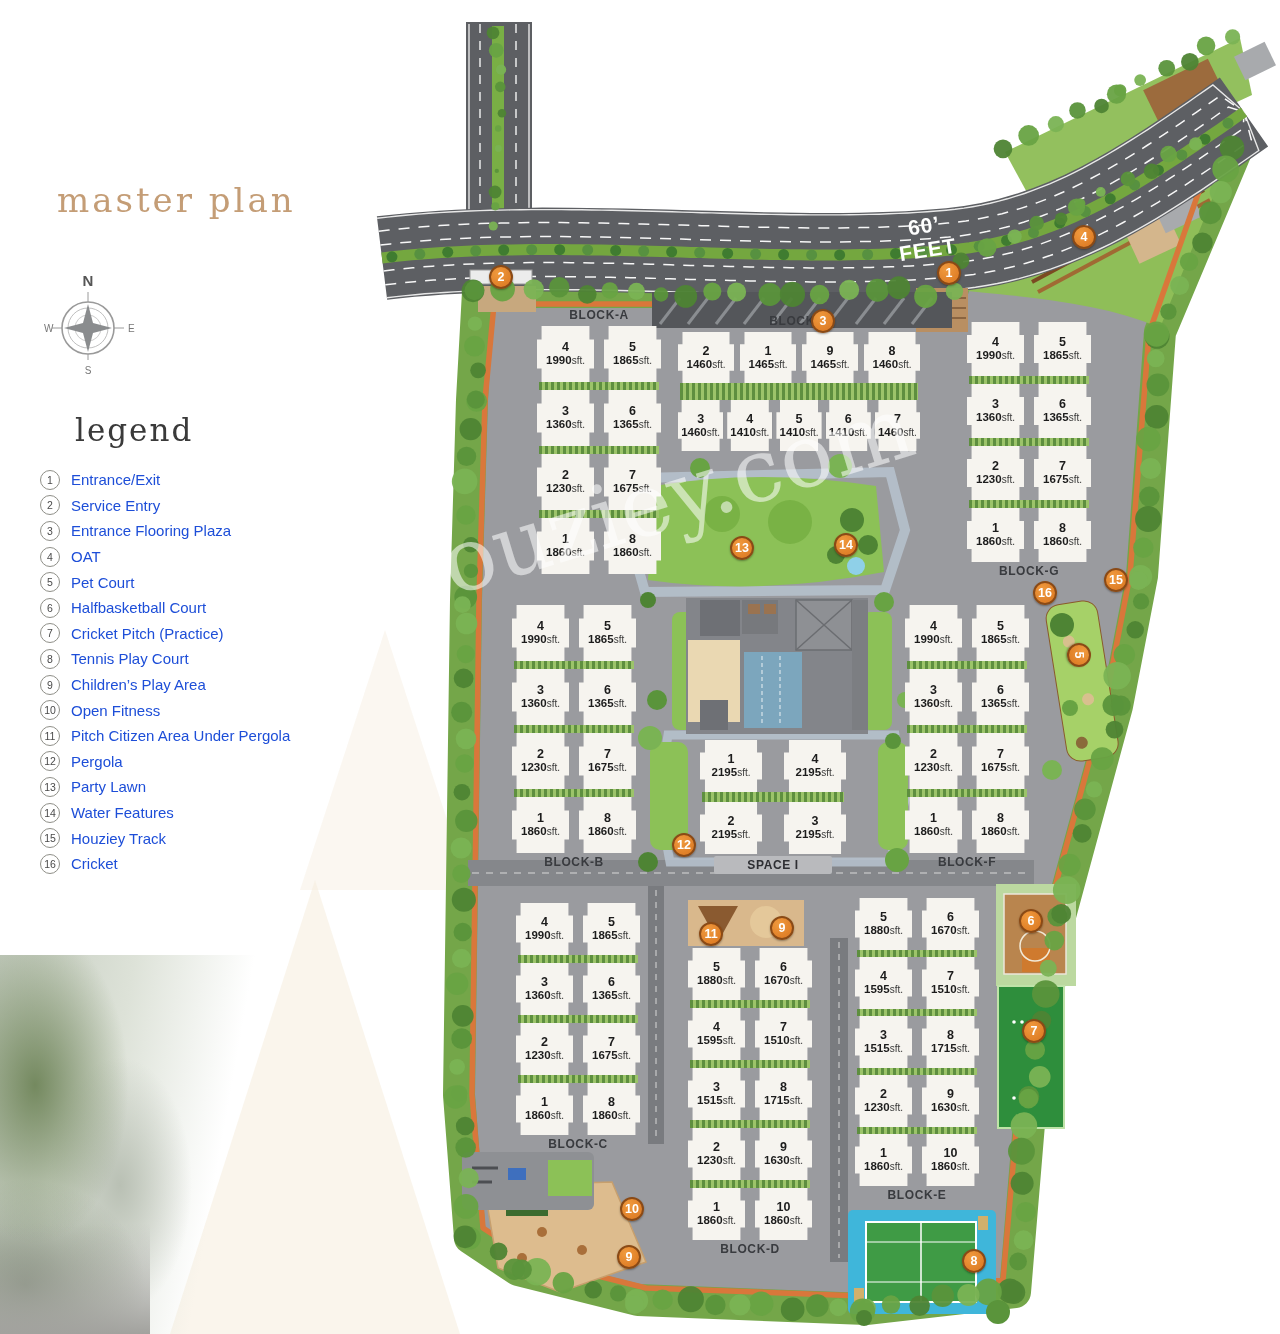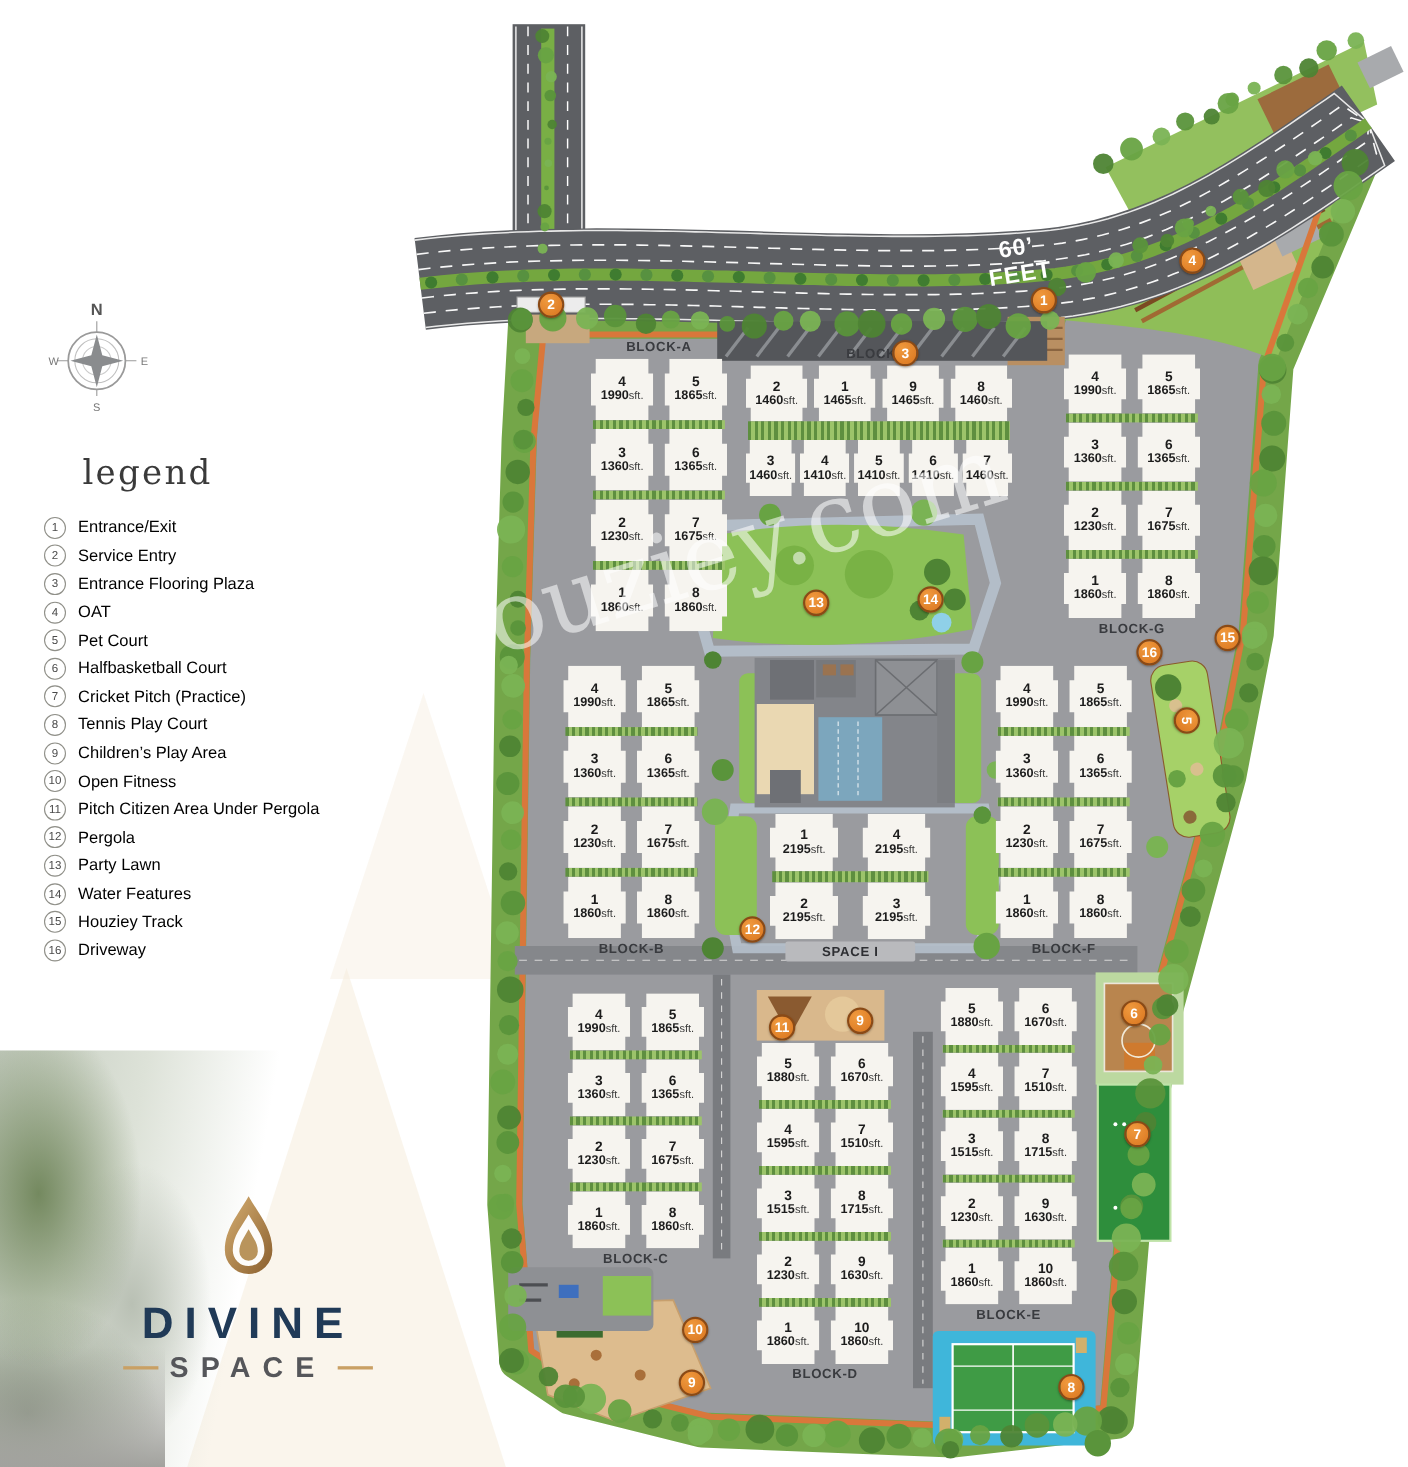--- a/index.html
+++ b/index.html
@@ -8,21 +8,21 @@
   .abs{position:absolute;}
   
   #master-title{left:57px;top:180px;font-family:"DejaVu Serif",serif;font-size:34px;
     letter-spacing:3px;color:#c49d76;z-index:6;}
   #legend-title{left:75px;top:412px;font-family:"DejaVu Serif",serif;font-size:31px;
     letter-spacing:2px;color:#3a3a3a;z-index:6;}
   #legend-list{left:40px;top:467px;z-index:6;}
   .legend-item{display:flex;align-items:center;gap:11px;height:25.6px;}
   .lg-num{width:18px;height:18px;border-radius:50%;border:1px solid #8f8f88;display:flex;
     align-items:center;justify-content:center;font-size:10.5px;color:#4a4a4a;flex:none;background:#fff;}
-  .lg-label{font-size:15px;color:#000000;}
+  .lg-label{font-size:15px;color:#1d4ed8;}
   #compass{left:38px;top:268px;z-index:6;}
   
   .tri{background:#f5ecdc;clip-path:polygon(50% 0,100% 100%,0 100%);z-index:1;}
   
   #photo{left:0;top:955px;width:332px;height:379px;z-index:1;
     background:
       radial-gradient(ellipse 130px 220px at 35px 130px,#74895f 0%,rgba(255,255,255,0) 72%),
       radial-gradient(ellipse 160px 140px at 25px 330px,#86927d 0%,rgba(255,255,255,0) 75%),
       radial-gradient(ellipse 90px 160px at 120px 230px,#b9c0b4 0%,rgba(255,255,255,0) 80%),
       linear-gradient(100deg,#c2cabd 0%,#dde2d8 34%,rgba(255,255,255,0) 64%);}
@@ -1123,20 +1123,21 @@
       <div class="marker" style="left: 699px; top: 922px;">11</div>
       <div class="marker" style="left: 672px; top: 833px;">12</div>
       <div class="marker" style="left: 730px; top: 536px;">13</div>
       <div class="marker" style="left: 834px; top: 533px;">14</div>
       <div class="marker" style="left: 1104px; top: 568px;">15</div>
       <div class="marker" style="left: 1033px; top: 581px;">16</div>
     </div>
 
   <div id="watermark" class="abs">Houziey.com</div>
 
+  <div id="master-title" class="abs">master plan</div>
 
   <svg id="compass" class="abs" width="100" height="112">
     <text x="50" y="18" text-anchor="middle" font-size="15" font-weight="bold" fill="#555">N</text>
     <circle cx="50" cy="60" r="26" fill="none" stroke="#9a9a9a" stroke-width="1.6"></circle>
     <circle cx="50" cy="60" r="20" fill="none" stroke="#c0c0c0" stroke-width="1"></circle>
     <circle cx="50" cy="60" r="13" fill="none" stroke="#cccccc" stroke-width="1"></circle>
     <line x1="50" y1="24" x2="50" y2="34" stroke="#9a9a9a" stroke-width="1"></line>
     <line x1="50" y1="86" x2="50" y2="92" stroke="#9a9a9a" stroke-width="1"></line>
     <line x1="14" y1="60" x2="24" y2="60" stroke="#9a9a9a" stroke-width="1"></line>
     <line x1="76" y1="60" x2="86" y2="60" stroke="#9a9a9a" stroke-width="1"></line>
@@ -1203,37 +1204,18 @@
       <div class="legend-item">
         <span class="lg-num">14</span>
         <span class="lg-label">Water Features</span>
       </div>
       <div class="legend-item">
         <span class="lg-num">15</span>
         <span class="lg-label">Houziey Track</span>
       </div>
       <div class="legend-item">
         <span class="lg-num">16</span>
-        <span class="lg-label">Driveway</span>
+        <span class="lg-label">Cricket</span>
       </div>
     </div>
 
-  <div id="logo" class="abs">
-    <svg width="72" height="90" viewBox="0 0 60 70">
-      <path d="M30,2 C38,16 48,27 48,43 a18,18 0 0 1 -36,0 C12,27 22,16 30,2 Z" fill="url(#flameg2)"></path>
-      <defs>
-          <linearGradient id="flameg2" x1="0" y1="0" x2="1" y2="1">
-        <stop offset="0" stop-color="#d6af72"></stop>
-            <stop offset="1" stop-color="#8a5f2e"></stop>
-      </linearGradient>
-        </defs>
-      <path d="M30,16 C35,25 42,32 42,43 a12,12 0 0 1 -24,0 C18,32 25,25 30,16 Z" fill="#fdfcfa"></path>
-      <path d="M30,27 C33,33 37,37 37,44 a7,7 0 0 1 -14,0 C23,37 27,33 30,27 Z" fill="#b9945c"></path>
-    </svg>
-    <div id="logo-name">DIVINE</div>
-    <div id="logo-sub">
-      <span class="dash"></span>
-      <span class="txt">SPACE</span>
-      <span class="dash"></span>
-    </div>
-  </div>
 
 </div>
 
 </body></html>

